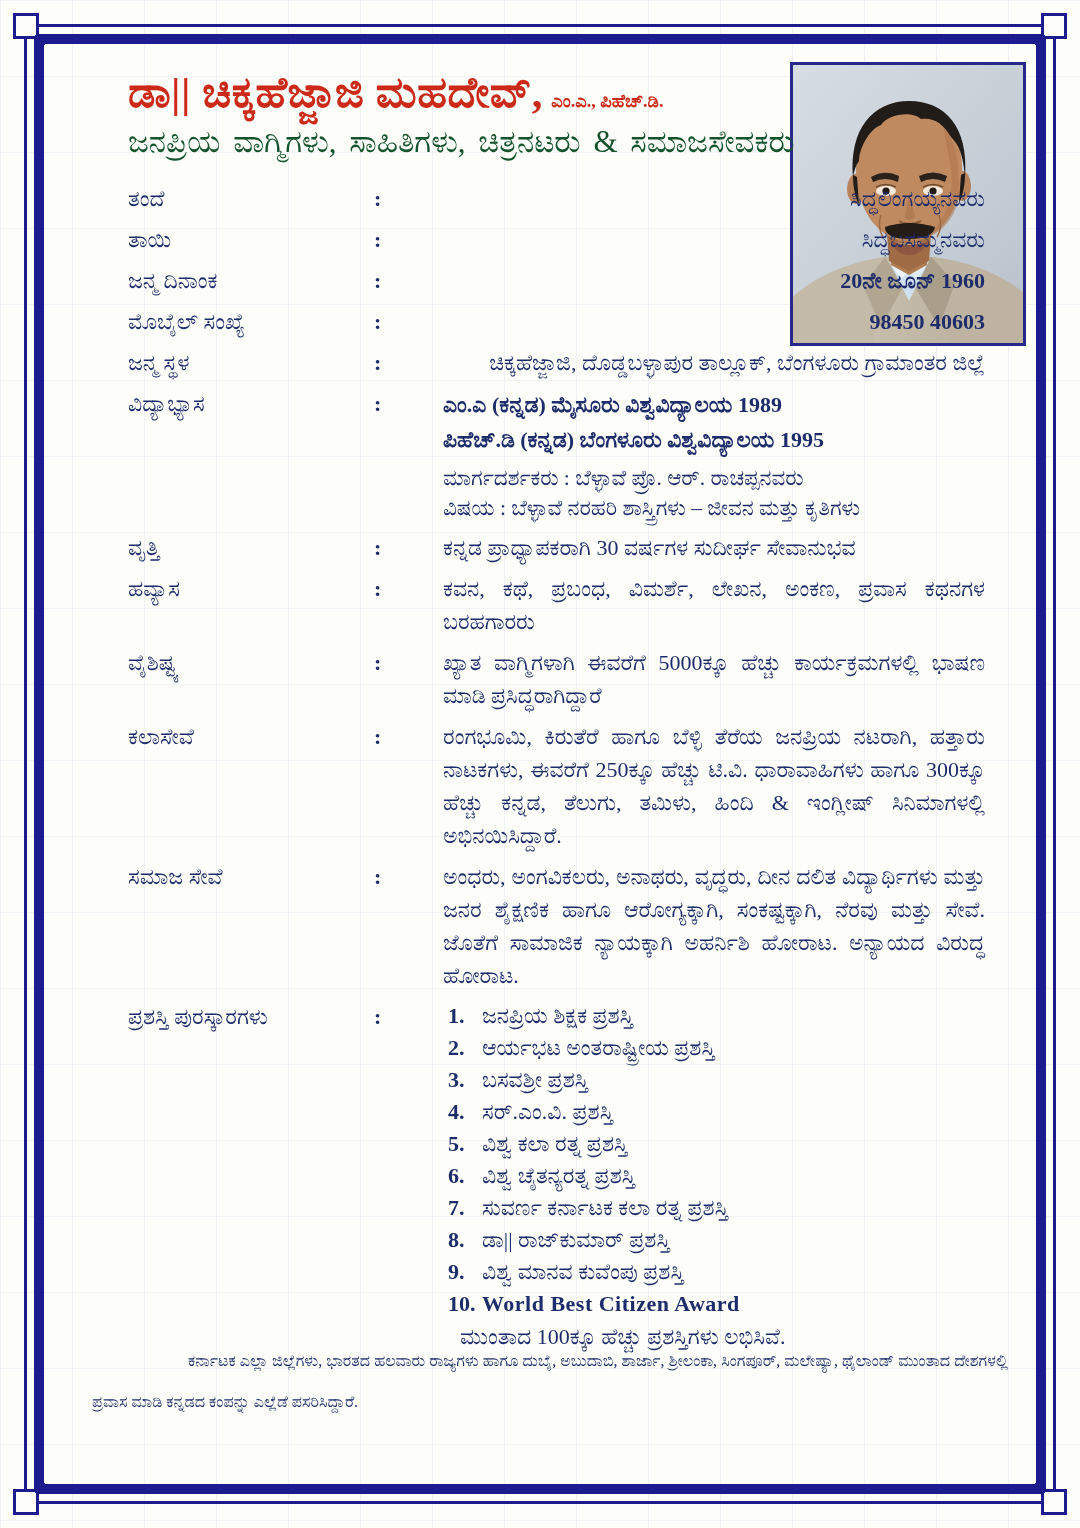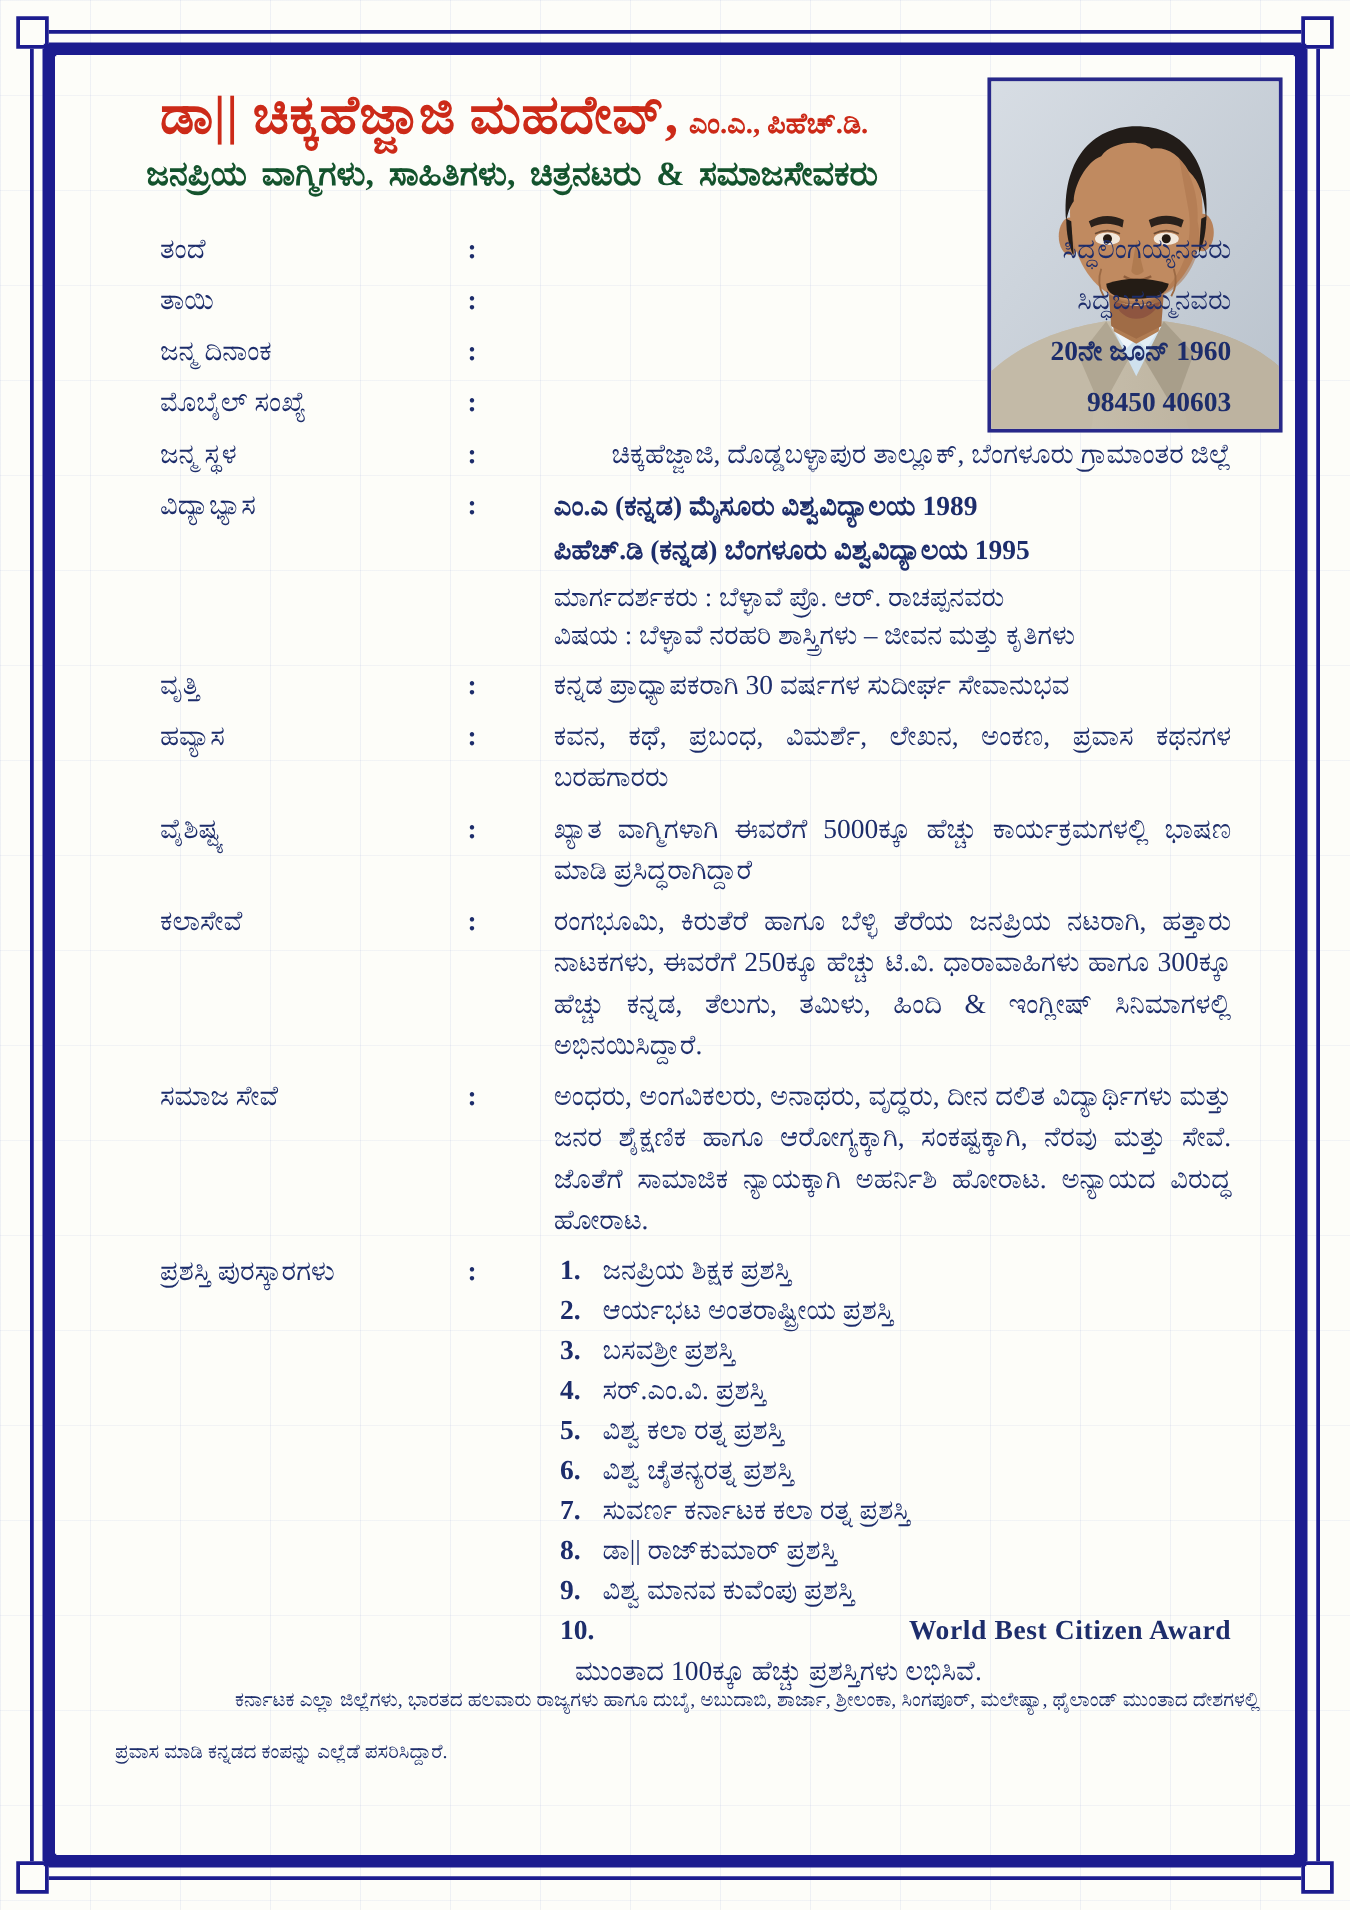--- a/index.html
+++ b/index.html
@@ -29,23 +29,23 @@
   .knot{position:absolute;width:20px;height:20px;border:3px solid var(--nb);background:var(--paper);}
   .knot::after{content:"";position:absolute;width:10px;height:10px;background:var(--nb);}
   .knot.tl{left:13px;top:13px}.knot.tl::after{left:19px;top:19px}
   .knot.tr{right:13px;top:13px}.knot.tr::after{right:19px;top:19px}
   .knot.bl{left:13px;bottom:13px}.knot.bl::after{left:19px;bottom:19px}
   .knot.br{right:13px;bottom:13px}.knot.br::after{right:19px;bottom:19px}
 
   
   .title{position:absolute;left:128px;top:68px;white-space:nowrap;}
   .title-main{font-size:43px;font-weight:bold;color:var(--red);letter-spacing:.5px;}
-  .title-degrees{font-size:23px;font-weight:bold;color:var(--red);margin-left:8px;}
+  .title-degrees{font-size:18px;font-weight:bold;color:var(--red);margin-left:8px;}
   .subtitle{
-    position:absolute;left:117px;top:124px;font-size:27px;font-weight:700;
+    position:absolute;left:128px;top:124px;font-size:31px;font-weight:400;
     color:var(--green);word-spacing:5px;white-space:nowrap;
   }
 
   
   .photo{position:absolute;left:790px;top:62px;width:230px;height:278px;border:3px solid #28288a;background:#c9cfd6;}
   .photo svg{display:block;width:100%;height:100%;}
 
   
   .rows{position:absolute;left:128px;top:182px;width:857px;font-size:22px;line-height:33px;}
   .row{display:flex;margin-bottom:8px;gap:34px;}
@@ -56,21 +56,21 @@
   .bold-num{font-weight:bold;}
   .edu-lines div{line-height:35px;}
   .edu-extra{margin-top:6px;}
   .edu-extra div{line-height:30px;font-size:21.5px;}
 
   
   .awards-list{flex:1;margin-left:5px;}
   .award-item{display:flex;line-height:32px;}
   .award-item .no{width:34px;flex:none;font-weight:bold;}
   .award-item .tx{flex:1;}
-  .award-item.latin .tx{font-weight:bold;letter-spacing:.5px;text-align:right;}
+  .award-item.latin .tx{font-weight:bold;letter-spacing:.5px;}
   .awards-footer{line-height:32px;margin-left:12px;}
 
   
   .closing{
     position:absolute;left:92px;top:1340px;width:916px;margin:0;
     font-size:16px;line-height:41px;text-align:justify;text-indent:96px;
   }
 </style>
 </head>
 <body>

